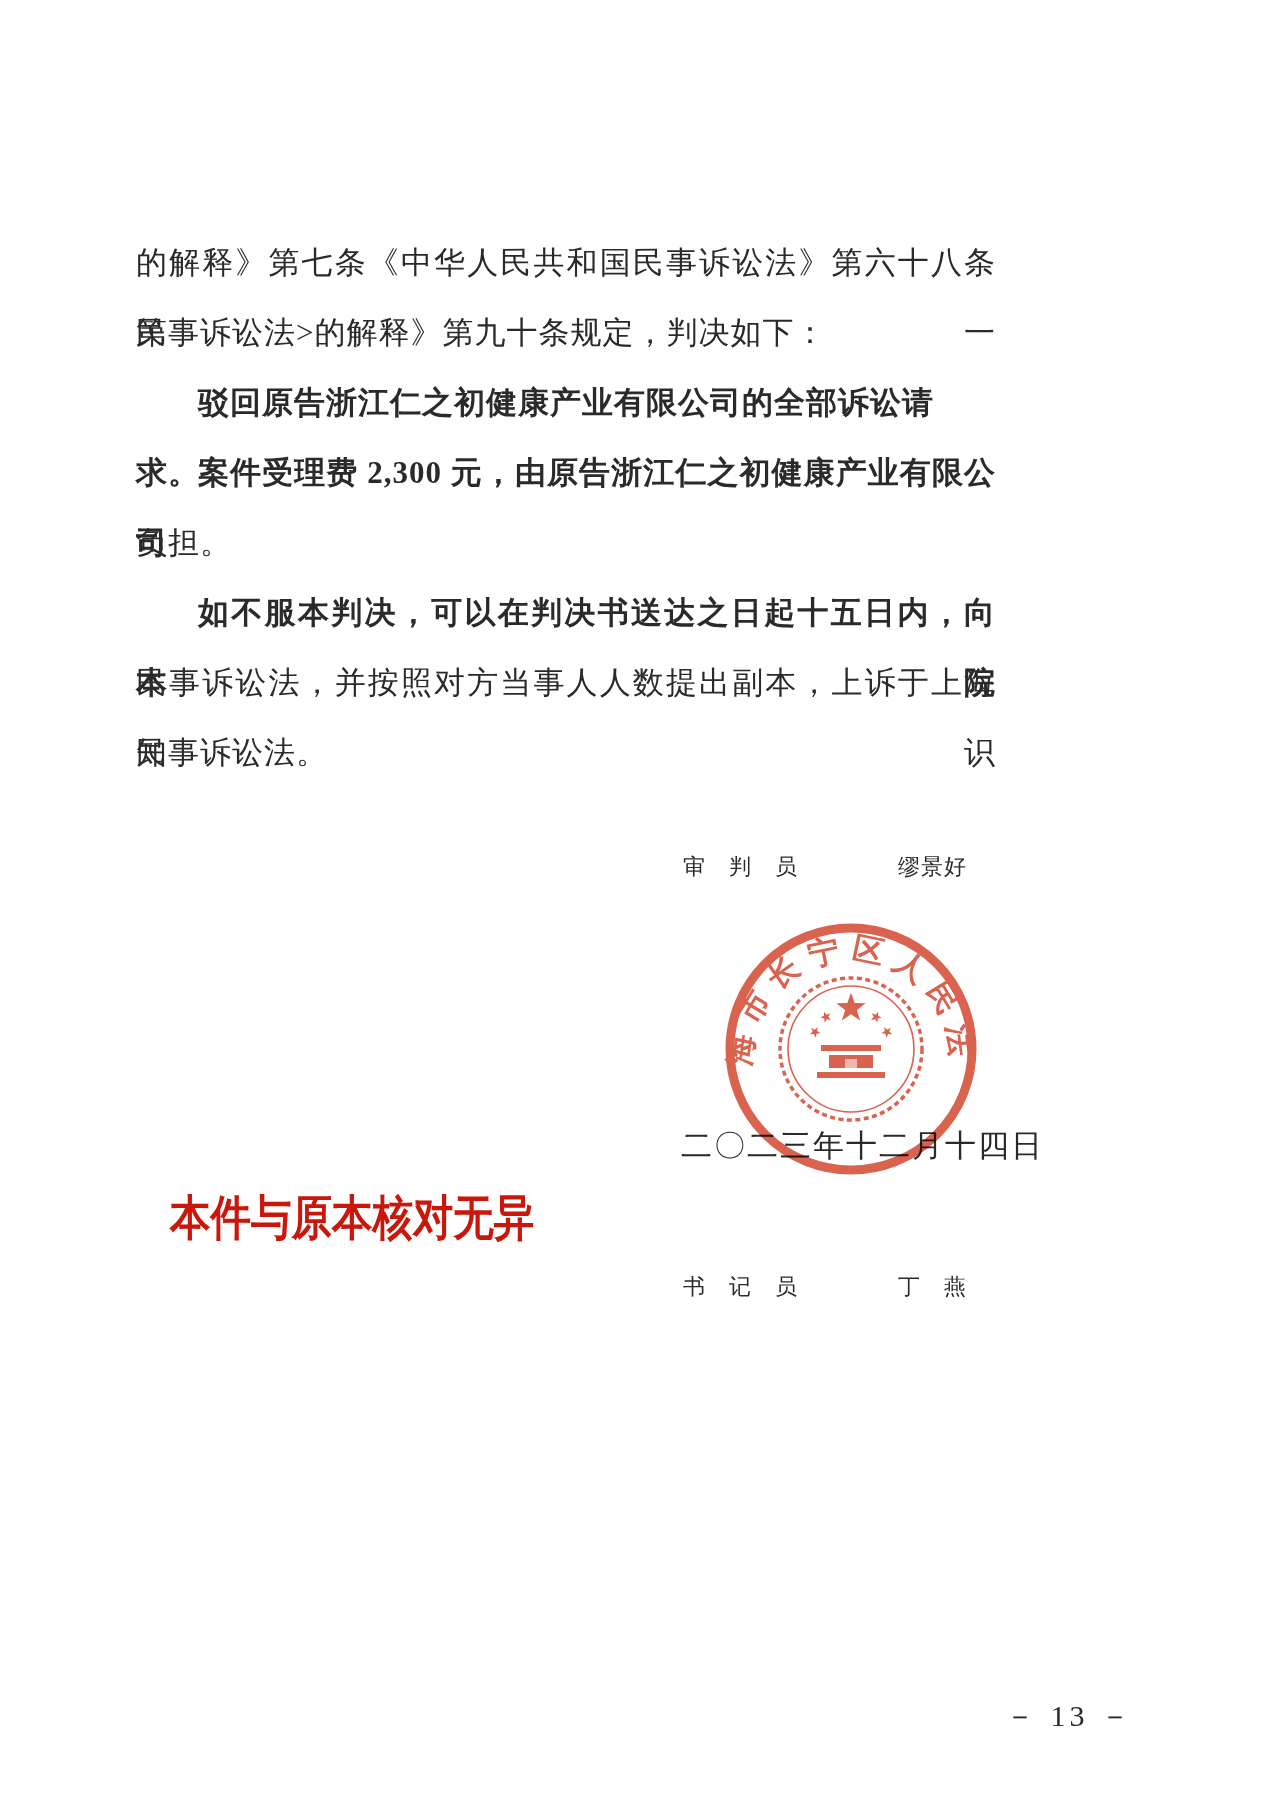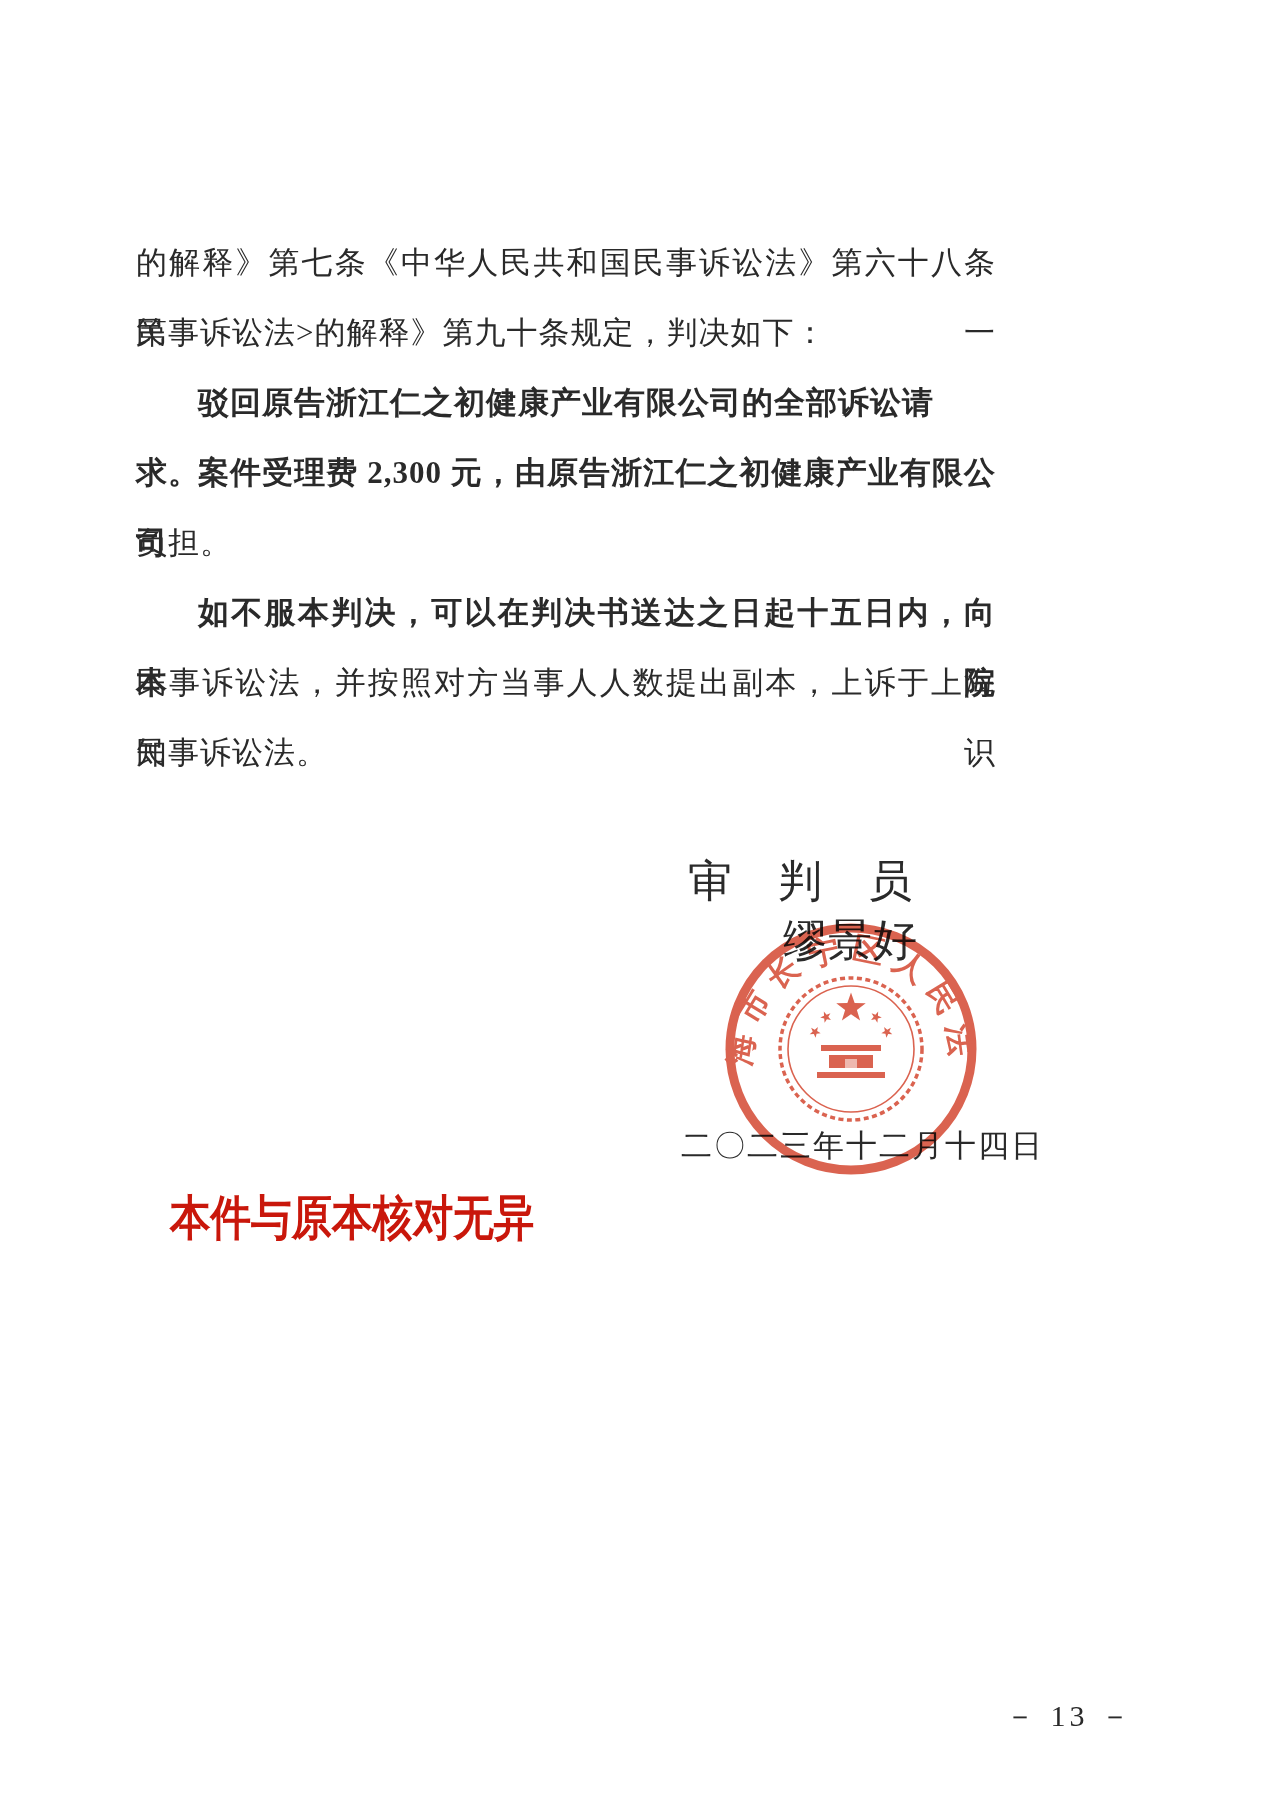--- a/index.html
+++ b/index.html
@@ -20,24 +20,23 @@
     line-height:70px;
     height:70px;
     margin:0;
     letter-spacing:1px;
   }
   .j { text-align:justify; text-align-last:justify; }
   .indent { text-indent:62px;font-weight:bold; }
 
   .sig-row {
     position:absolute; left:683px;
-    display:flex; align-items:center;
-    font-size:44px; letter-spacing:1px;
+    display:flex; align-items:flex-end;
+    font-size:22px; letter-spacing:1px;
     white-space:pre;
-    flex-direction:column;
   }
   .sig-judge { top:816px; }
   .sig-clerk { top:1236px; }
   .sig-name { margin-left:100px; }
 
   .date-line {
     position:absolute; left:681px; top:1089px;
     font-size:31px; letter-spacing:2px;
     white-space:pre;
     z-index:1;
@@ -122,16 +121,20 @@
         <rect x="101" y="127" width="60" height="6"></rect>
         <rect x="109" y="137" width="44" height="13"></rect>
         <rect x="97" y="154" width="68" height="6"></rect>
         <rect x="125" y="141" width="12" height="9" fill="#ffffff" opacity="0.55"></rect>
       </g>
     </svg>
   </div>
 
   <div class="stamp">本件与原本核对无异</div>
 
+  <div class="sig-row sig-clerk">
+    <span>书　记　员</span>
+    <span class="sig-name">丁　燕</span>
+  </div>
 
   <div class="pageno">－ 13 －</div>
 
 </div>
 
 </body></html>

